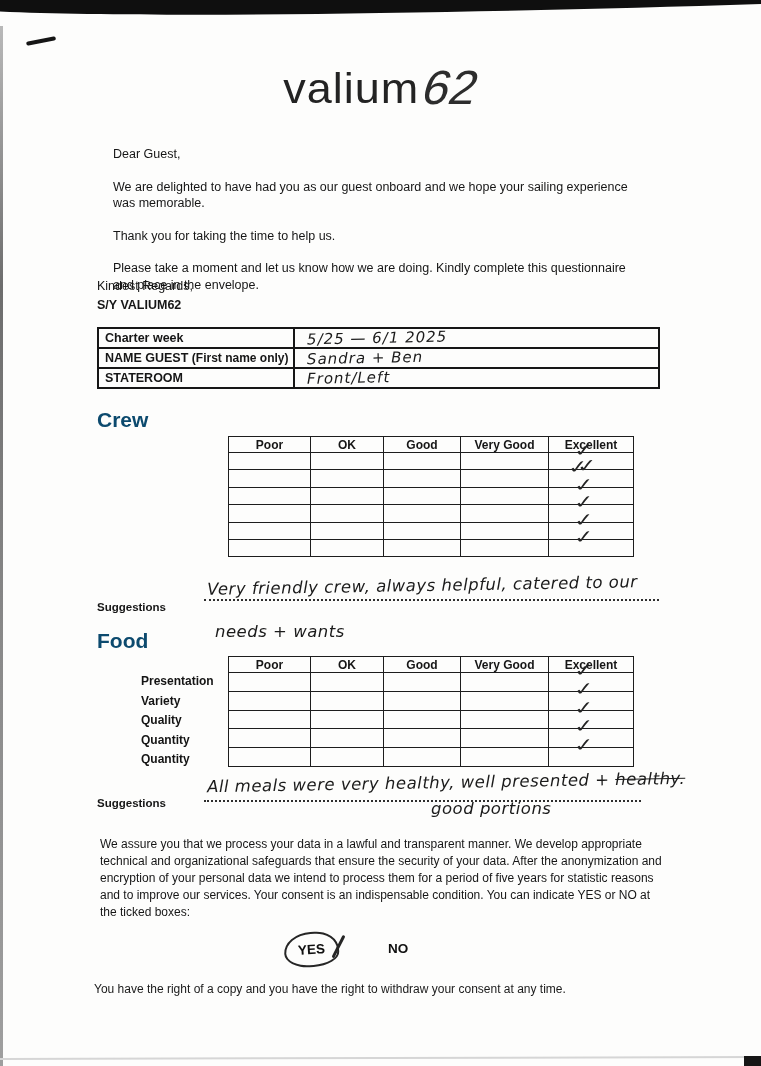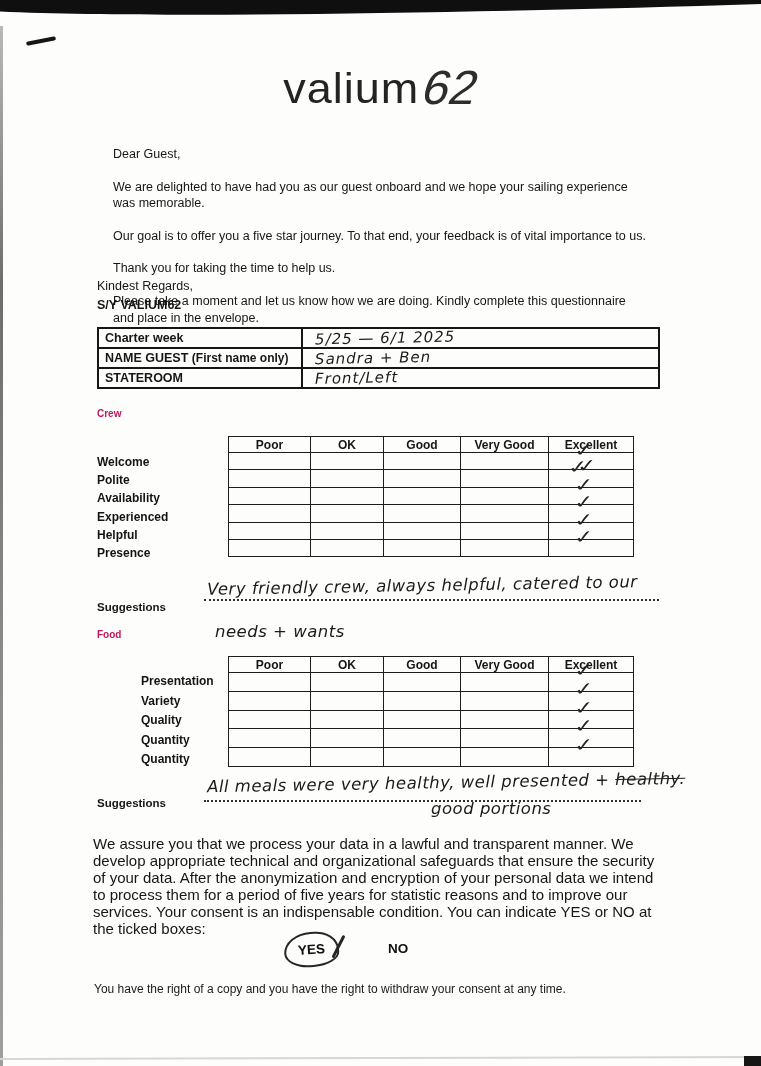--- a/index.html
+++ b/index.html
@@ -20,47 +20,47 @@
   .logo .word{font-size:45px;color:#232323;letter-spacing:1px;transform:scaleY(.96);display:inline-block;}
   .logo .num{font-size:48px;color:#2d2d2d;display:inline-block;transform:skewX(-16deg);margin-left:5px;}
   
   .letter{left:97px;top:130px;width:568px;font-size:12.5px;line-height:16.6px;}
   .letter p{margin:16px;}
   .letter .sal{margin-bottom:15px;}
   .closing{left:97px;top:277px;font-size:12.5px;line-height:18.5px;}
   .closing .sig{font-weight:bold;}
   
   .info-table{left:97px;top:327px;width:563px;border-collapse:collapse;table-layout:fixed;}
-  .info-table td{border:2px solid #161616;height:17px;padding:0 16px 0 6px;vertical-align:middle;}
+  .info-table td{border:2px solid #161616;height:17px;padding:0 8px 0 6px;vertical-align:middle;}
   .info-table .lbl{width:180px;font-weight:bold;font-size:12.5px;white-space:nowrap;}
   .info-table .lbl .note{font-size:12px;}
   .hand{font-family:"DejaVu Sans",sans-serif;font-style:italic;color:#1b1b1b;}
   .info-table .val{font-size:15px;padding-left:12px;white-space:nowrap;}
   .info-table .val .hw{display:inline-block;transform:rotate(-1.2deg);letter-spacing:1px;}
   
-  .h-section{font-size:10px;font-weight:bold;color:#be185d;}
+  .h-section{font-size:21px;font-weight:bold;color:#0c4a6e;}
   
   .rating-table{border-collapse:collapse;table-layout:fixed;background:transparent;}
   .rating-table th{border:1.7px solid #1d1d1d;font-size:12px;font-weight:bold;height:15px;padding:0;text-align:center;}
   .rating-table td{border:1.7px solid #1d1d1d;padding:0;}
   .crew-t td{height:16.4px;}
   .food-t td{height:17.8px;}
   .excel{position:relative;}
   .check{position:absolute;left:26px;top:-12px;font-family:"DejaVu Sans",sans-serif;
     font-size:17px;color:#242424;transform:rotate(-8deg) scaleX(1.45);transform-origin:left bottom;}
   .check.dbl{letter-spacing:-8px;left:20px;}
   .row-labels{font-size:12px;font-weight:bold;color:#141414;}
   .crew-labels{line-height:18.2px;}
   .food-labels{line-height:19.5px;margin-left:44px;}
   .sug-label{font-size:11.5px;font-weight:bold;}
   .dotline{border-bottom:2.5px dotted #2e2e2e;height:0;}
   .hw-line{font-size:16.5px;white-space:nowrap;letter-spacing:.5px;}
   .strike{text-decoration:line-through;}
   
-  .consent{left:93px;top:836px;width:570px;font-size:15px;line-height:16.9px;}
+  .consent{left:100px;top:836px;width:570px;font-size:12px;line-height:16.9px;}
   .consent p{margin:0;}
   .yes-wrap{left:284px;top:932px;}
   .yes-ellipse{display:inline-block;border:2.2px solid #262626;
     border-radius:54% 46% 52% 48% / 62% 58% 42% 46%;
     padding:6px 12px 7px 12px;transform:rotate(-4deg);}
   .yes-txt{font-size:13.5px;font-weight:bold;color:#101010;}
   .tick-slash{left:337px;top:934px;width:2.6px;height:25px;background:#262626;
     border-radius:2px;transform:rotate(27deg);}
   .no-txt{left:388px;top:941px;font-size:13.5px;font-weight:bold;color:#101010;}
   .footer-line{left:94px;top:982px;font-size:12px;color:#1a1a1a;}
@@ -78,21 +78,20 @@
   <div class="abs bottom-line"></div>
   <div class="abs corner-chip"></div>
 
   <div class="abs logo">
     <span class="word">valium</span><span class="num">62</span>
   </div>
 
   <div class="abs letter">
     <p class="sal">Dear Guest,</p>
     <p>We are delighted to have had you as our guest onboard and we hope your sailing experience was memorable.</p>
-    <p>Our goal is to offer you a five star journey. To that end, your feedback is of vital importance to us.</p>
     <p>Thank you for taking the time to help us.</p>
     <p>Please take a moment and let us know how we are doing. Kindly complete this questionnaire and place in the envelope.</p>
   </div>
   <div class="abs closing">
     <div>Kindest Regards,</div>
     <div class="sig">S/Y VALIUM62</div>
   </div>
 
   <table class="abs info-table">
     <tbody>
@@ -106,28 +105,20 @@
     </tr>
     <tr>
       <td class="lbl"><span>STATEROOM</span></td>
       <td class="val hand"><span class="hw">Front/Left</span></td>
     </tr>
   </tbody>
     </table>
 
   <div class="abs h-section" style="left:97px;top:408px;">Crew</div>
 
-  <div class="abs row-labels crew-labels" style="left:97px;top:453px;">
-    <div>Welcome</div>
-    <div>Polite</div>
-    <div>Availability</div>
-    <div>Experienced</div>
-    <div>Helpful</div>
-    <div>Presence</div>
-  </div>
 
   <table class="abs rating-table crew-t" style="left:228px;top:436px;">
     <colgroup>
         <col style="width:82px">
         <col style="width:73px">
         <col style="width:77px">
         <col style="width:88px">
         <col style="width:85px">
       </colgroup>
     <thead>

